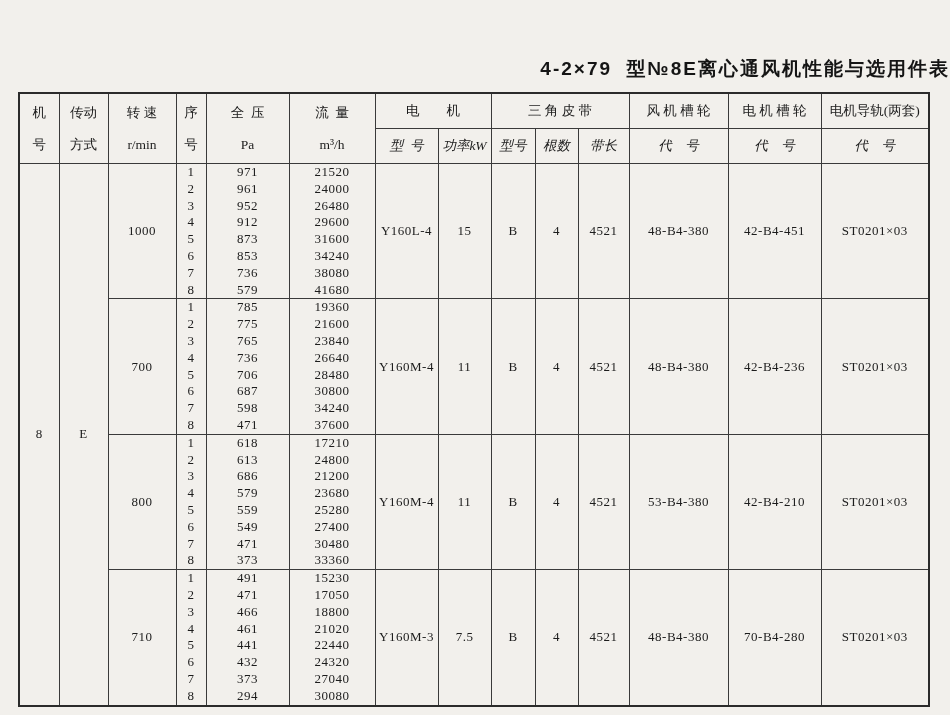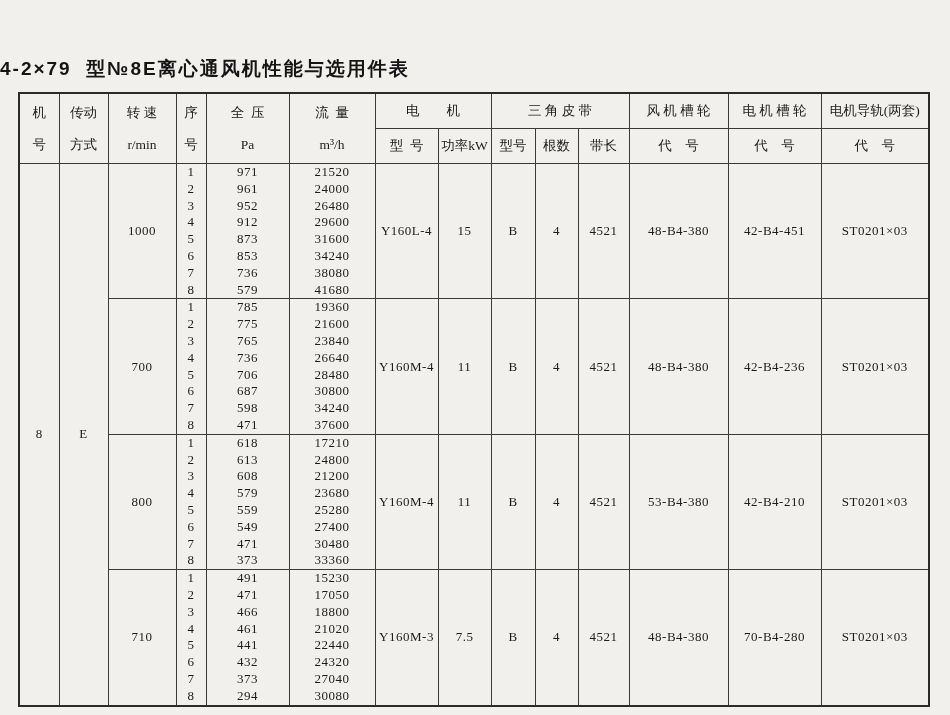--- a/index.html
+++ b/index.html
@@ -13,21 +13,21 @@
     background: #f2f0ec;
     font-family: "Liberation Serif", "DejaVu Serif", serif;
     color: #1c1c1c;
     overflow: hidden;
   }
   .page-title {
     position: absolute;
     top: 56px;
     left: 0;
     width: 950px;
-    text-align: left;
+    text-align: right;
     font-family: "Liberation Sans", "DejaVu Sans", sans-serif;
     font-weight: bold;
     font-size: 19px;
     letter-spacing: 2px;
     white-space: pre;
     color: #151515;
   }
   table.spec {
     position: absolute;
     left: 18px;
@@ -48,21 +48,21 @@
   }
   table.spec {
     border: 2px solid #2b2b2b;
   }
   table.spec th {
     white-space: pre;
     line-height: 32px;
     font-size: 13.5px;
   }
   tr.hdr-top th { height: 34px; }
-  tr.hdr-bot th { height: 34px; }
+  tr.hdr-bot th { height: 34px; font-style: italic; }
   th.two-line {
     line-height: 34px;
   }
   tr.group-row { height: 135px; }
   .lines {
     white-space: pre-line;
     line-height: 16.8px;
     font-size: 13px;
     letter-spacing: 0.5px;
   }
@@ -222,21 +222,21 @@
 3
 4
 5
 6
 7
 8</div>
         </td>
       <td>
           <div class="lines">618
 613
-608
+686
 579
 559
 549
 471
 373</div>
         </td>
       <td>
           <div class="lines">17210
 24800
 21200

